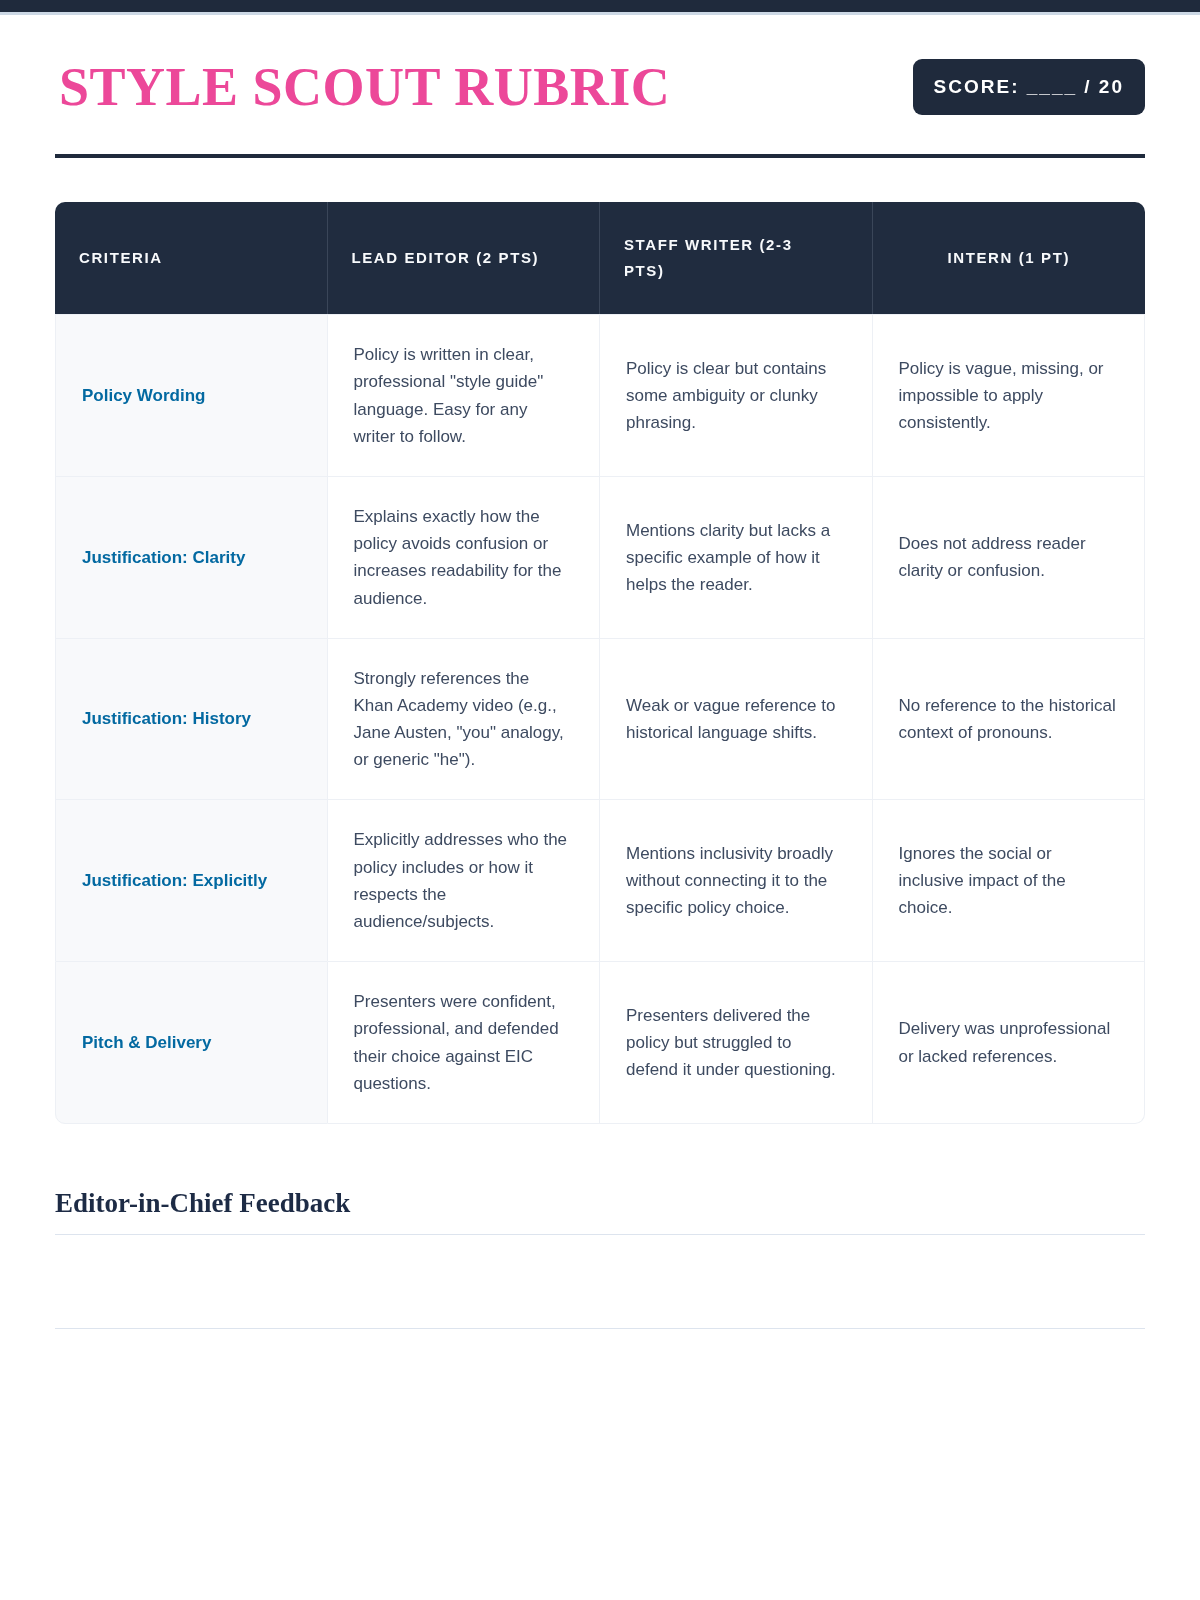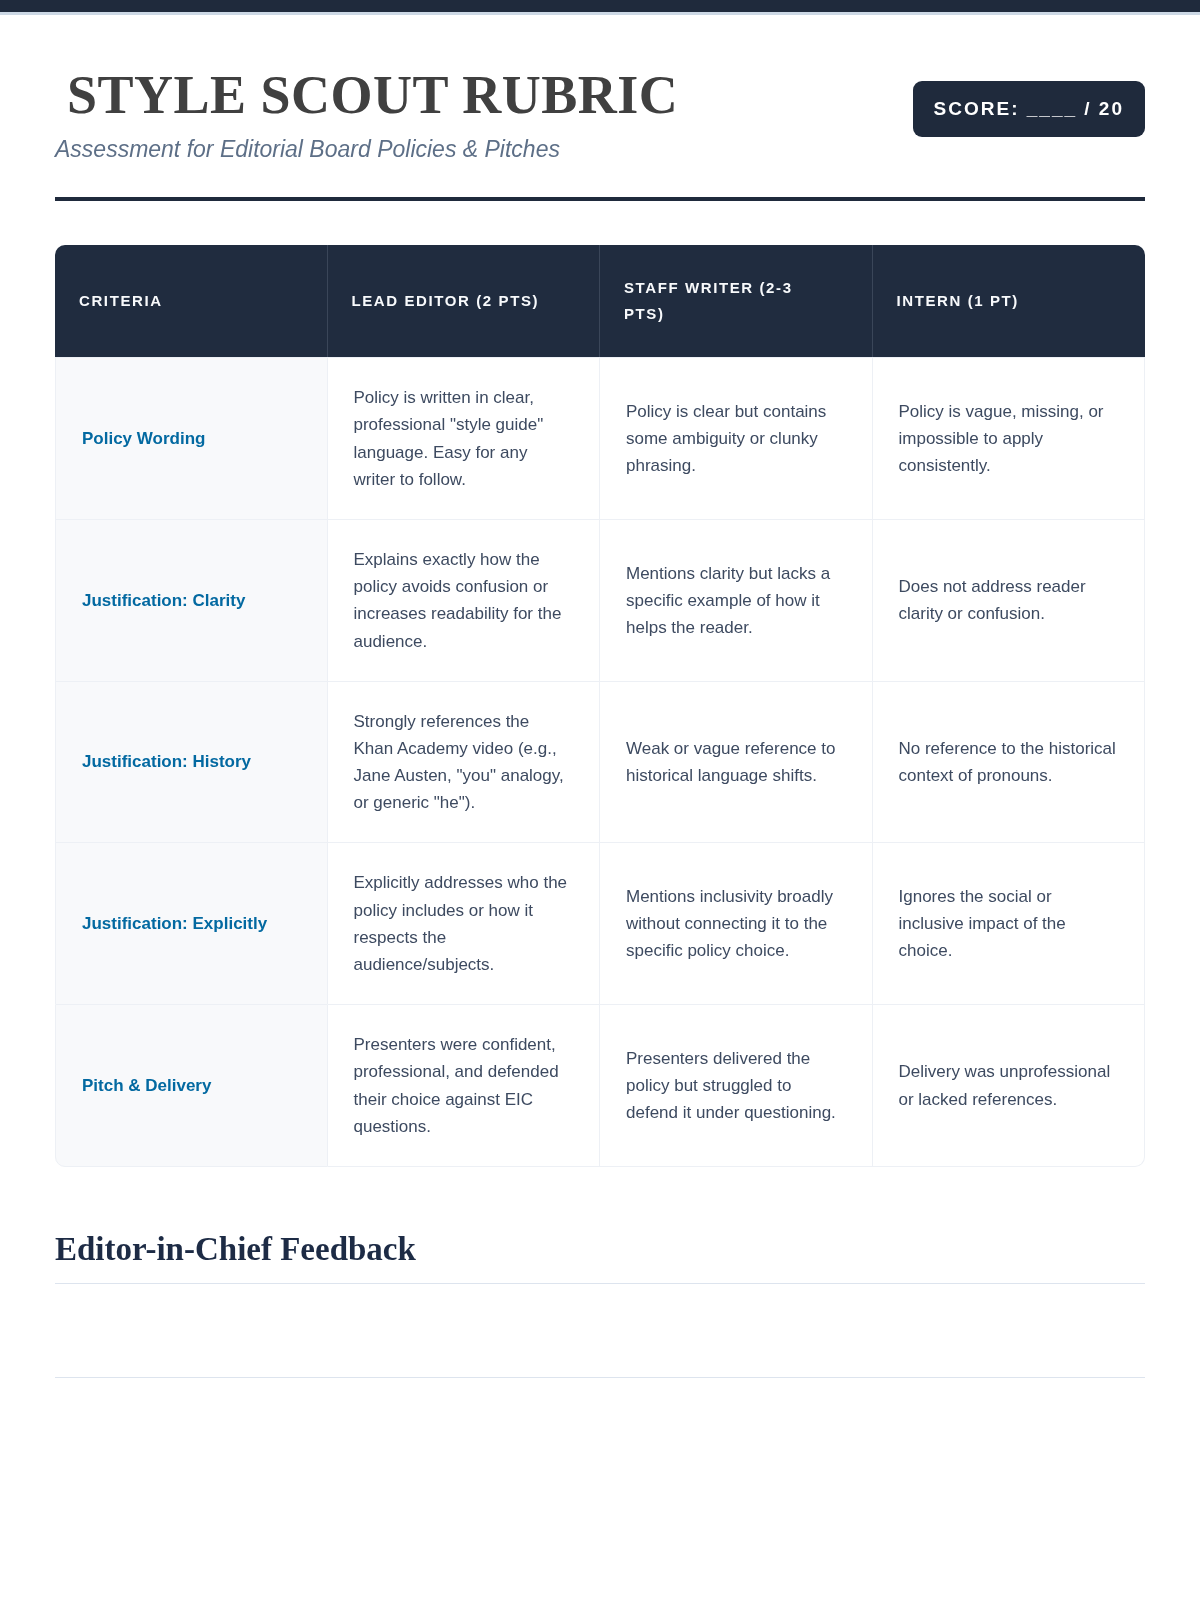--- a/index.html
+++ b/index.html
@@ -18,27 +18,27 @@
   .page { padding: 0 55px; }
 
   
   .doc-header {
     display: flex;
     justify-content: space-between;
     align-items: center;
     margin-top: 40px;
   }
   .title-block h1 {
-    margin: 12px;
+    margin: 4px;
     font-family: "Liberation Serif", serif;
     font-weight: 700;
     font-size: 54px;
     line-height: 1.05;
     letter-spacing: 0.5px;
-    color: #404040;
+    color: #ec4899;
   }
   .subtitle {
     margin: 10px 0 0;
     font-style: italic;
     font-size: 23px;
     color: #5d6f87;
   }
   .score-badge {
     background: #1f2a3c;
     color: #ffffff;
@@ -77,21 +77,21 @@
     text-align: left;
     vertical-align: middle;
     font-size: 15px;
     font-weight: 700;
     letter-spacing: 1.6px;
     line-height: 1.75;
     padding: 30px 44px 30px 24px;
     border-right: 1px solid #3a4659;
   }
   thead th:first-child { border-top-left-radius: 10px; }
-  thead th:last-child  { border-top-right-radius: 10px; border-right: none; padding-right: 24px; }
+  thead th:last-child  { border-top-right-radius: 10px; border-right: none; padding-right: 24px; text-align: center; }
 
   tbody th, tbody td {
     vertical-align: middle;
     text-align: left;
     font-size: 17px;
     line-height: 1.6;
     padding: 26px 26px;
     border-top: 1px solid #edf0f5;
     border-right: 1px solid #edf0f5;
   }
@@ -108,38 +108,37 @@
   }
   tbody tr:last-child th, tbody tr:last-child td { border-bottom: 1px solid #edf0f5; }
   tbody tr:last-child th { border-bottom-left-radius: 10px; margin-left: 15px; }
   tbody tr:last-child td:last-child { border-bottom-right-radius: 10px; }
 
   
   .feedback-heading {
     margin: 64px 0 0;
     font-family: "Liberation Serif", serif;
     font-weight: 700;
-    font-size: 33px;
+    font-size: 27px;
     color: #1d2b45;
   }
   .write-line { border-bottom: 1px solid #dde4ee; }
   .write-line.first { height: 16px; }
   .write-line.second { height: 94px; }
 </style>
 </head>
 <body>
 
 <div class="top-bar"></div>
 
 <div class="page">
 
   <header class="doc-header">
     <div class="title-block">
       <h1>STYLE SCOUT RUBRIC</h1>
-      <p class="subtitle">Assessment for Editorial Board Policies &amp; Pitches</p>
     </div>
     <div class="score-badge">SCORE: ____ / 20</div>
   </header>
 
   <hr class="title-rule">
 
 
   <table class="rubric">
     <colgroup>
         <col>

